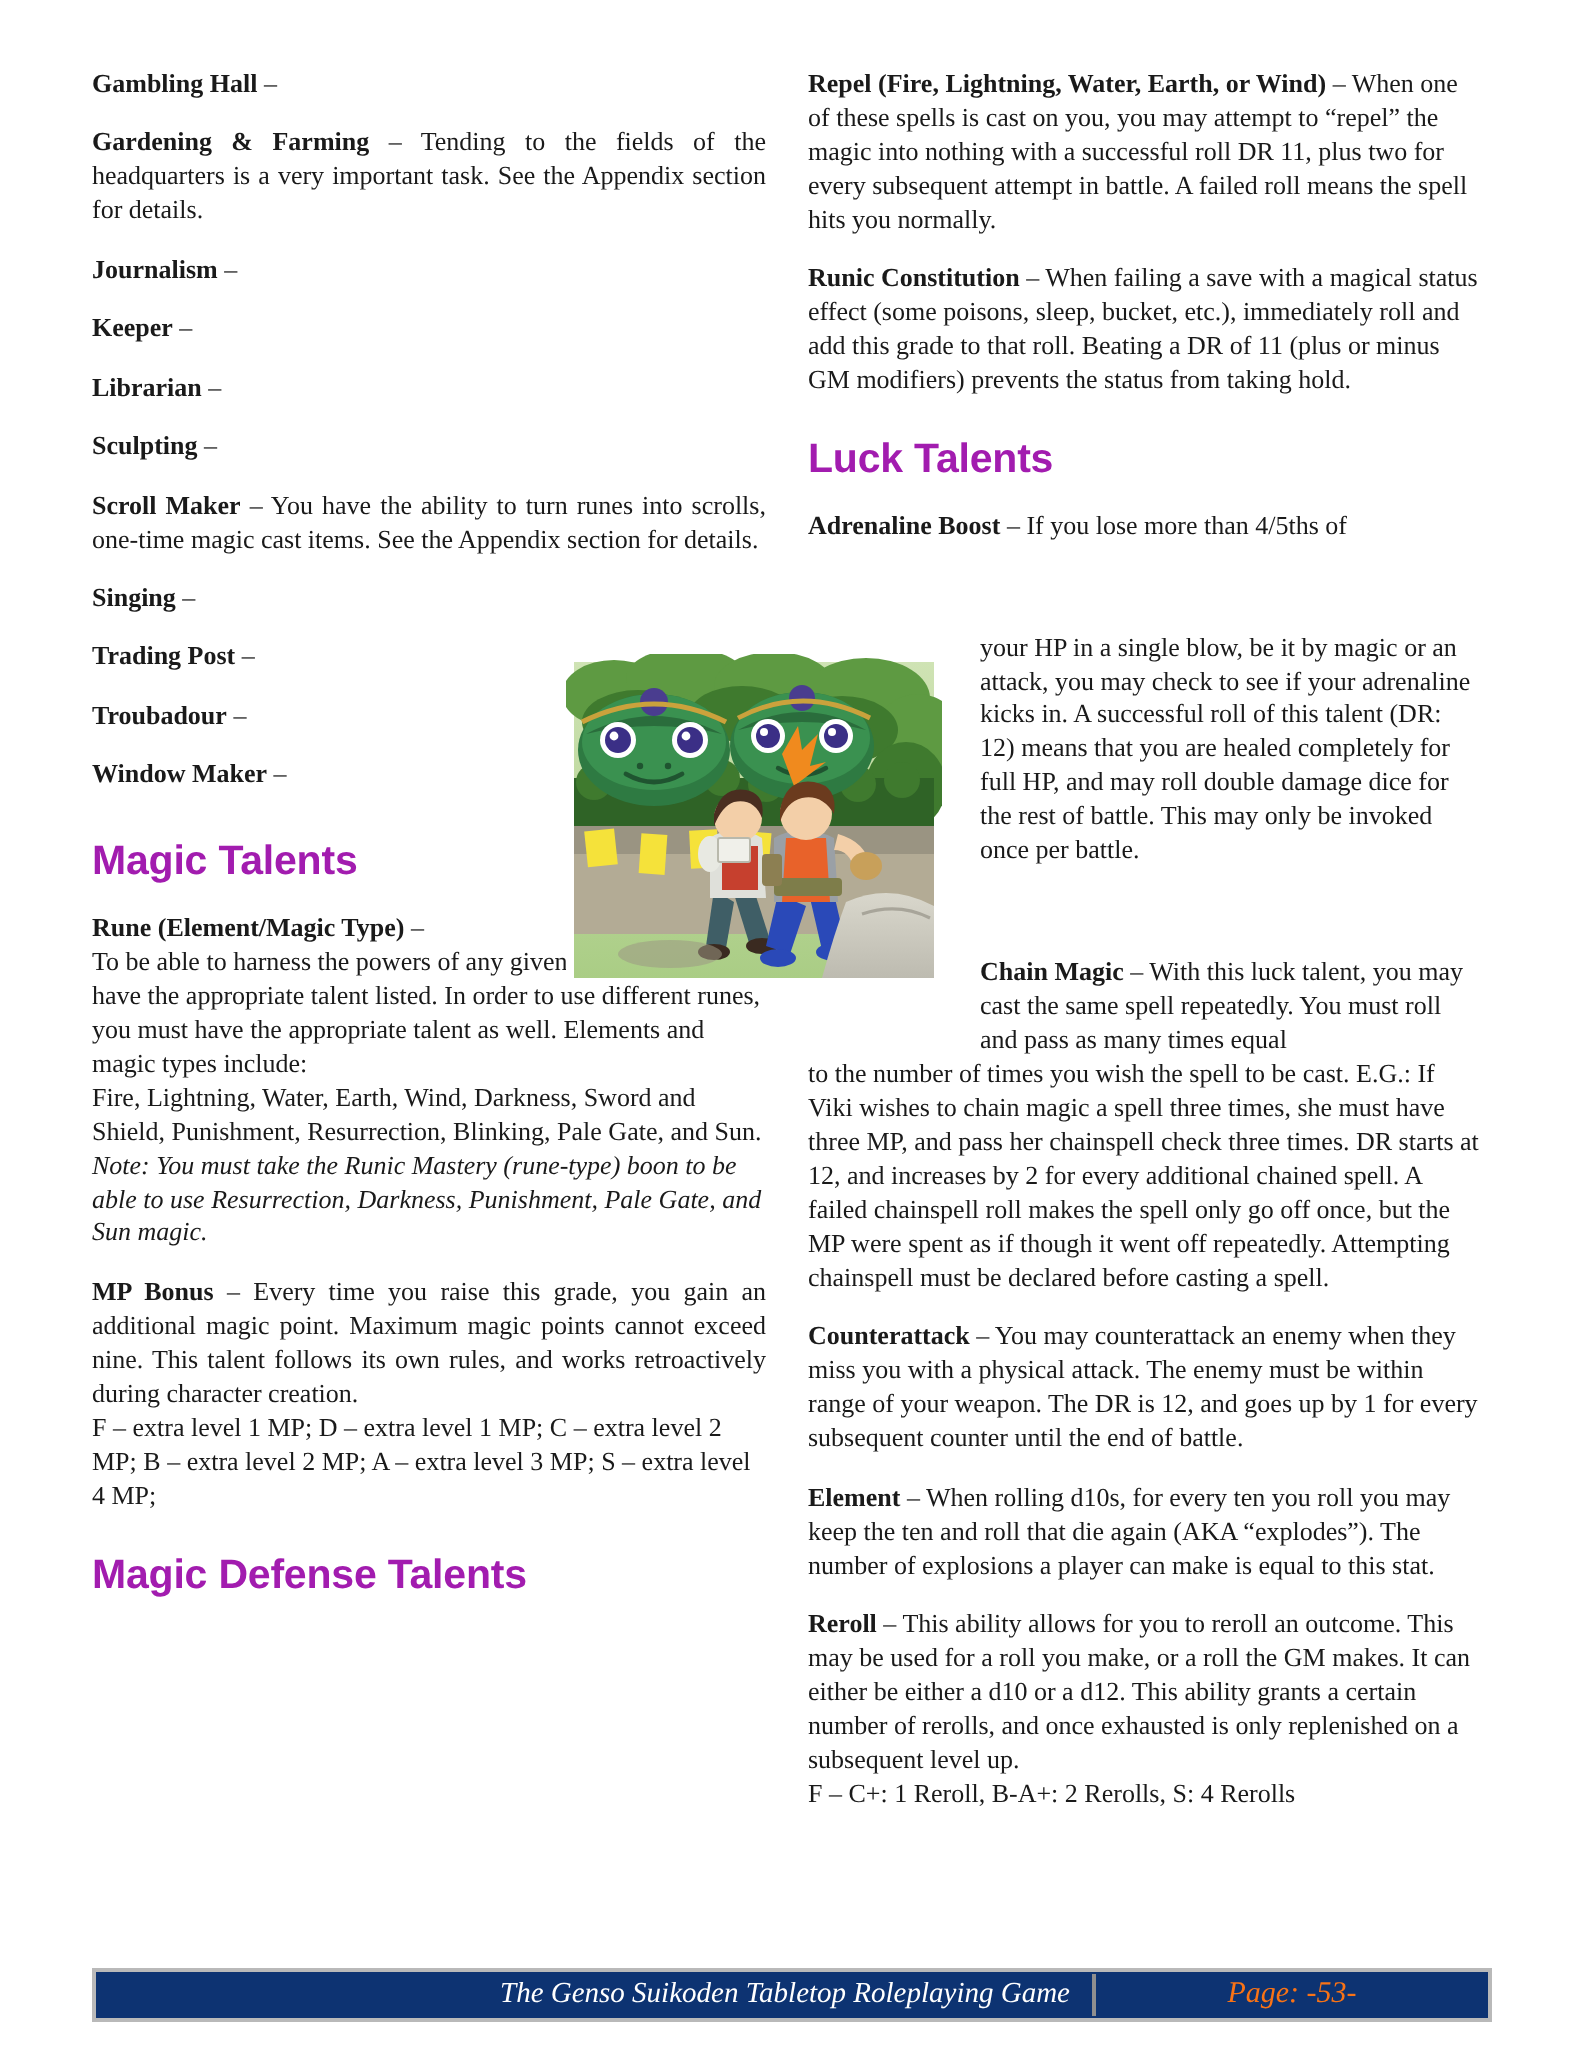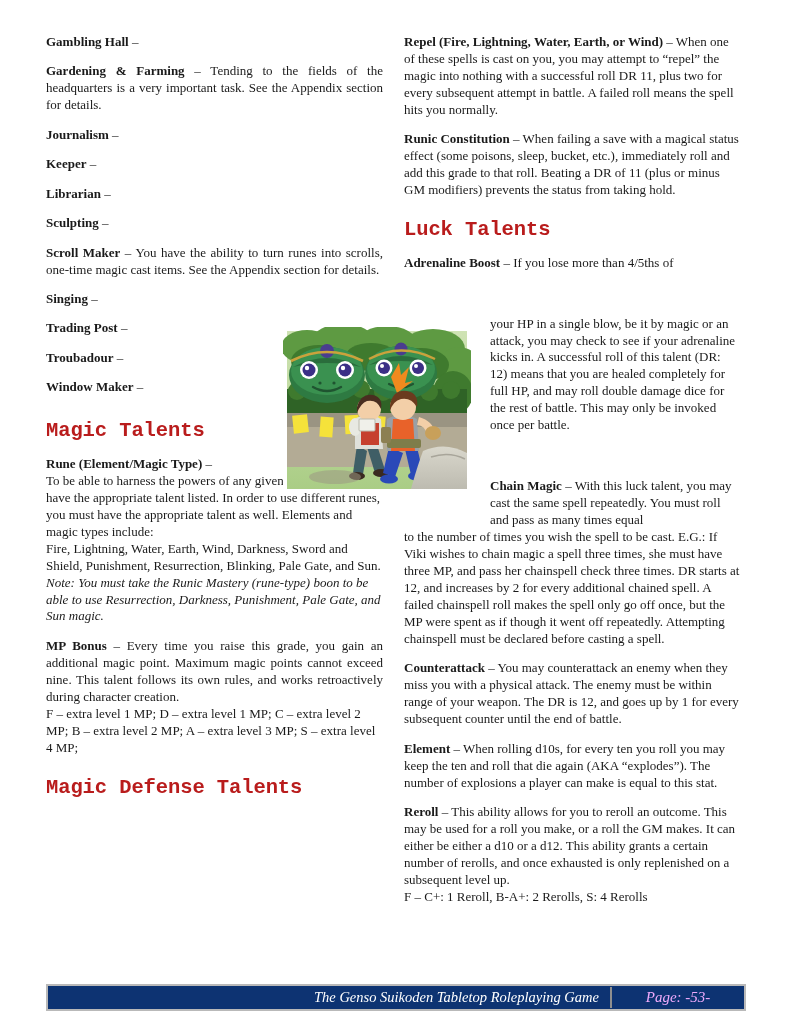--- a/index.html
+++ b/index.html
@@ -44,22 +44,22 @@
     text-align: left;
     font-family: Liberation Serif, serif;
   }
   p.justify { text-align: justify; }
   b, .term {
     font-weight: bold;
   }
   i, .ital { font-style: italic; margin-top: 45px; }
 
   h2.section {
-    color: #b91c1c;
-    font-family: Liberation Mono, monospace;
+    color: #a21caf;
+    font-family: Liberation Sans, sans-serif;
     font-weight: bold;
     font-size: 20.5px;
     line-height: 1.1;
     margin: 20px 0 13px 0;
     letter-spacing: -0.1px;
   }
   .col-left h2.section.first { margin-top: 24px; }
   .nogap { margin-bottom: 0; }
 
   
@@ -102,23 +102,23 @@
     font-family: "Liberation Serif", serif;
     white-space: nowrap;
   }
   .footer-sep {
     width: 2px;
     align-self: stretch;
     background: #8f8f8f;
     margin: 1px 0;
   }
   .footer-page {
-    width: 132px;
+    width: 196px;
     text-align: center;
-    color: #f0abfc;
+    color: #f97316;
     font-style: italic;
     font-size: 15px;
     font-family: "Liberation Serif", serif;
     white-space: nowrap;
   }
 </style>
 </head>
 <body>
 
 <div class="page">

